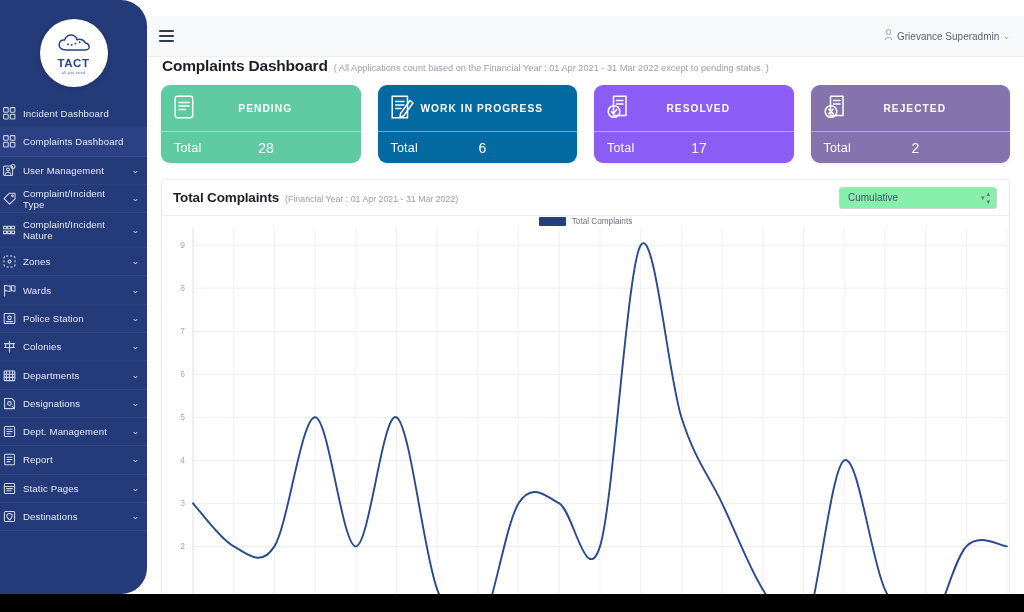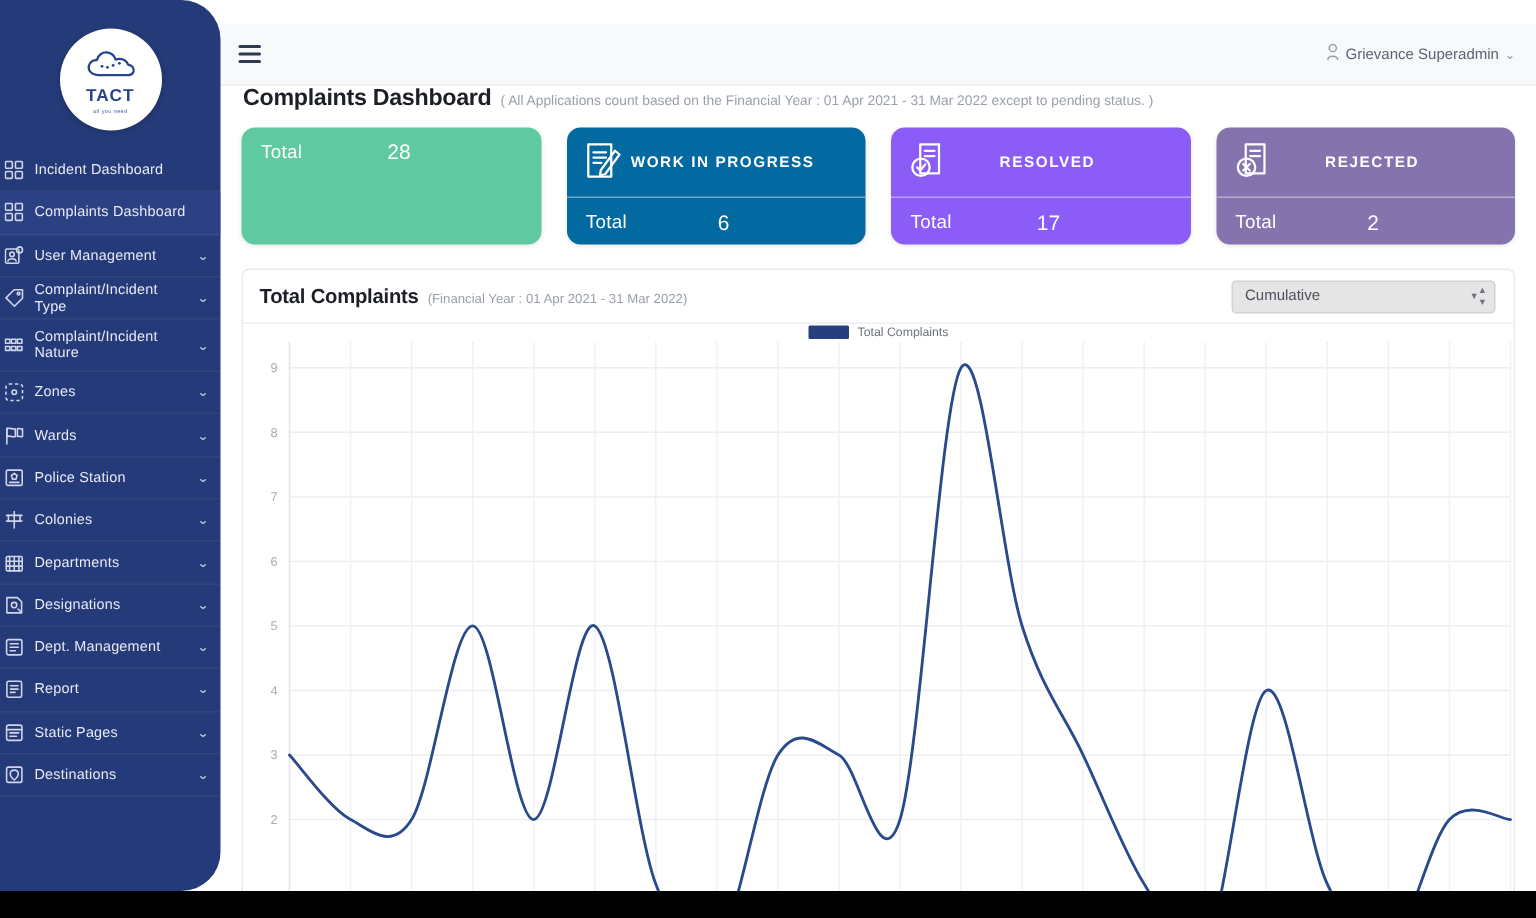--- a/index.html
+++ b/index.html
@@ -173,23 +173,23 @@
     border-bottom: 1px solid #eceef1;
   }
   #chart-head-left { display: flex; align-items: baseline; gap: 6px; }
   #chart-title {
     font-size: 13.5px; font-weight: bold; color: #1c1f26;
     letter-spacing: -.15px;
   }
   #chart-sub { font-size: 8.8px; color: #9aa0ab; }
   #range-select {
     position: relative;
-    width: 176px; height: 22px;
+    width: 158px; height: 22px;
     border: 1px solid #cfd2d8; border-radius: 3px;
-    background: #e5e5e5;
+    background: #86efac;
     display: flex; align-items: center;
     padding: 0 6px 0 8px;
     font-size: 10px; color: #4c515c;
     cursor: pointer;
   }
   #range-value { flex: 1; }
   #range-arrows {
     display: flex; align-items: center; gap: 2px;
     color: #6b7180; font-size: 7px; line-height: 1;
   }
@@ -432,20 +432,29 @@
 
   <main id="content">
 
     <div id="page-head">
       <span id="page-title">Complaints Dashboard</span>
       <span id="page-sub">( All Applications count based on the Financial Year : 01 Apr 2021 - 31 Mar 2022 except to pending status. )</span>
     </div>
 
     <div id="cards">
         <div class="card" style="background: rgb(95, 201, 162);">
+          <div class="card-top">
+            <span class="card-ico">
+              <svg width="24" height="26" viewBox="0 0 24 26">
+                <rect x="1.2" y="1.2" width="17.5" height="21.5" rx="2.2" fill="none" stroke="#fff" stroke-width="1.5"></rect>
+                <path d="M5 7.5 L15 7.5 M5 11 L15 11 M5 14.5 L11.5 14.5" fill="none" stroke="#fff" stroke-width="1.5" stroke-linecap="round"></path>
+              </svg>
+            </span>
+            <span class="card-title">PENDING</span>
+          </div>
           <div class="card-bot">
             <span class="card-total">Total</span>
             <span class="card-val">28</span>
           </div>
         </div>
         <div class="card" style="background: #0369a1;">
           <div class="card-top">
             <span class="card-ico">
               <svg width="24" height="26" viewBox="0 0 24 26">
                 <path d="M1.2 1.2 L16.5 1.2 L16.5 22.7 L1.2 22.7 Z" fill="none" stroke="#fff" stroke-width="1.5" stroke-linejoin="round"></path>

